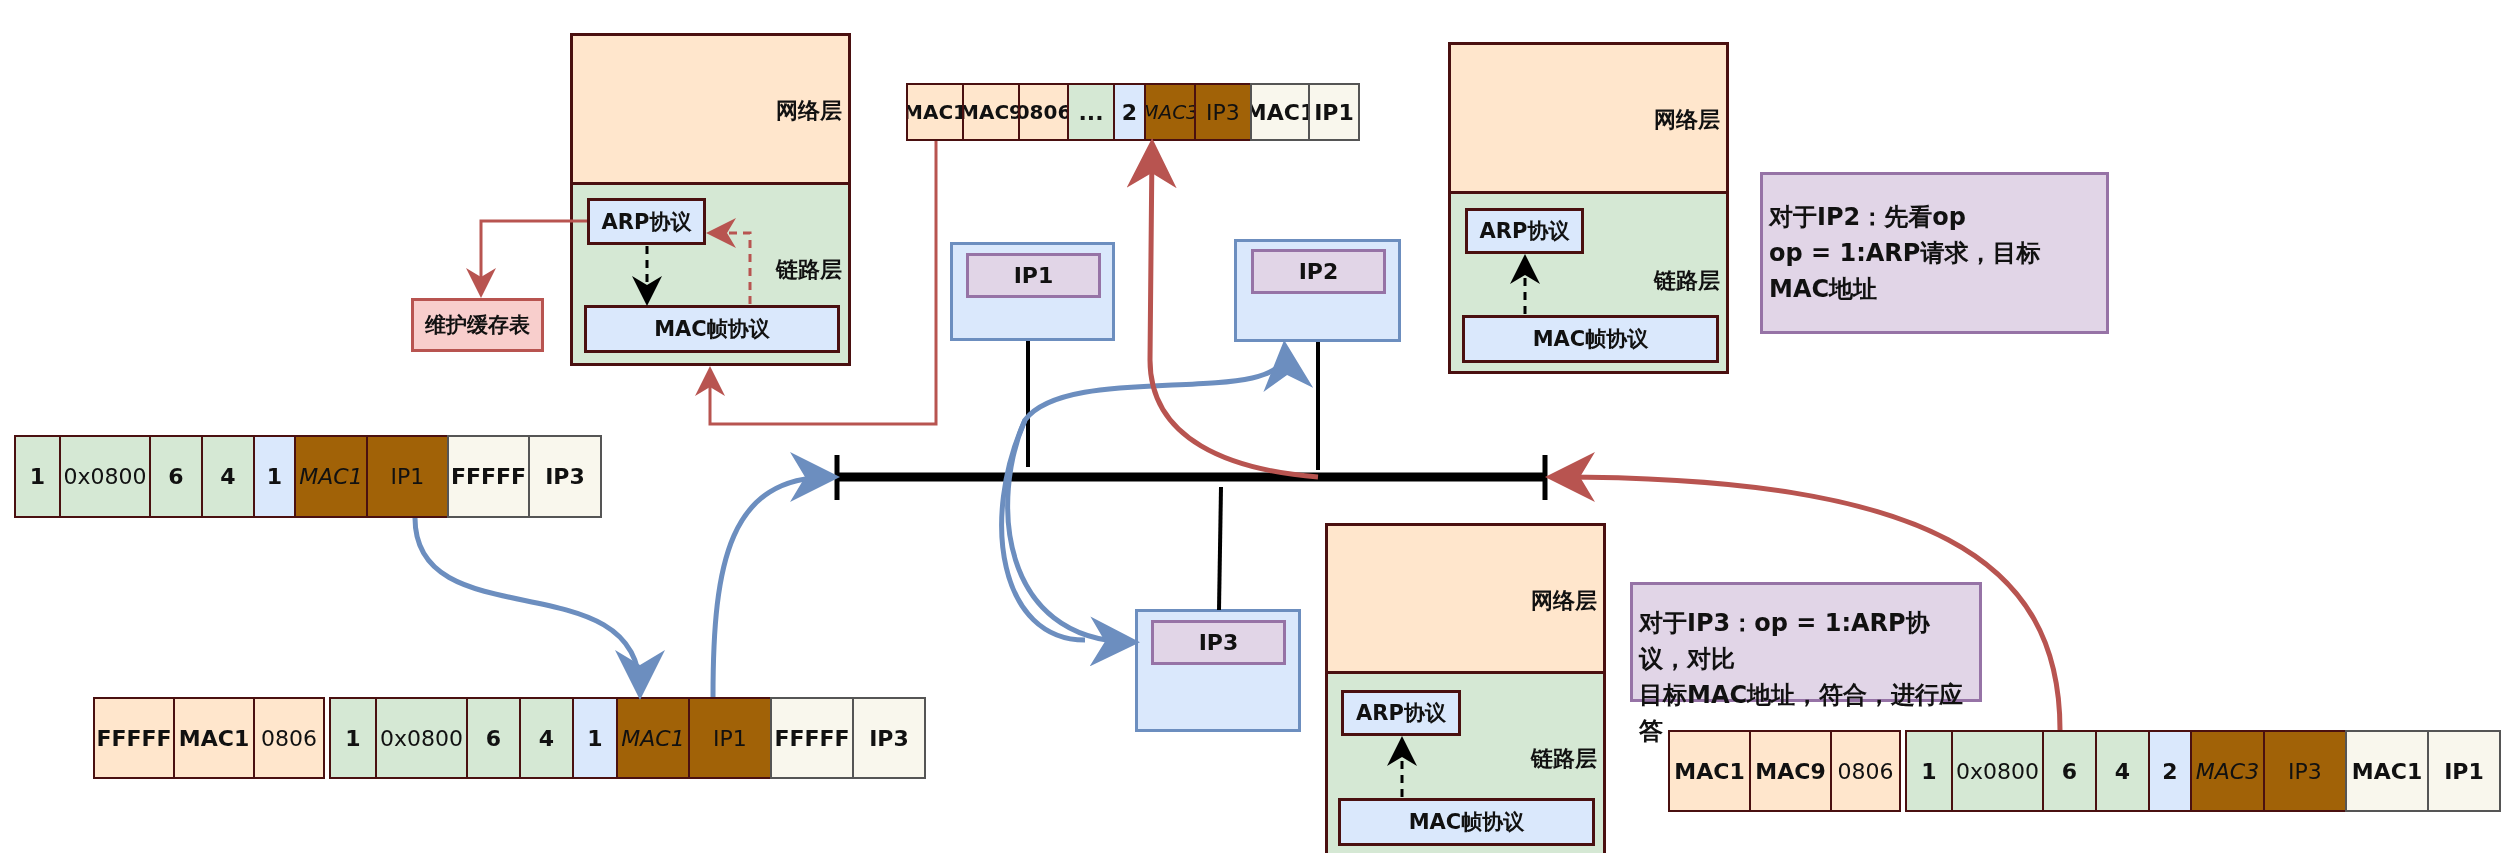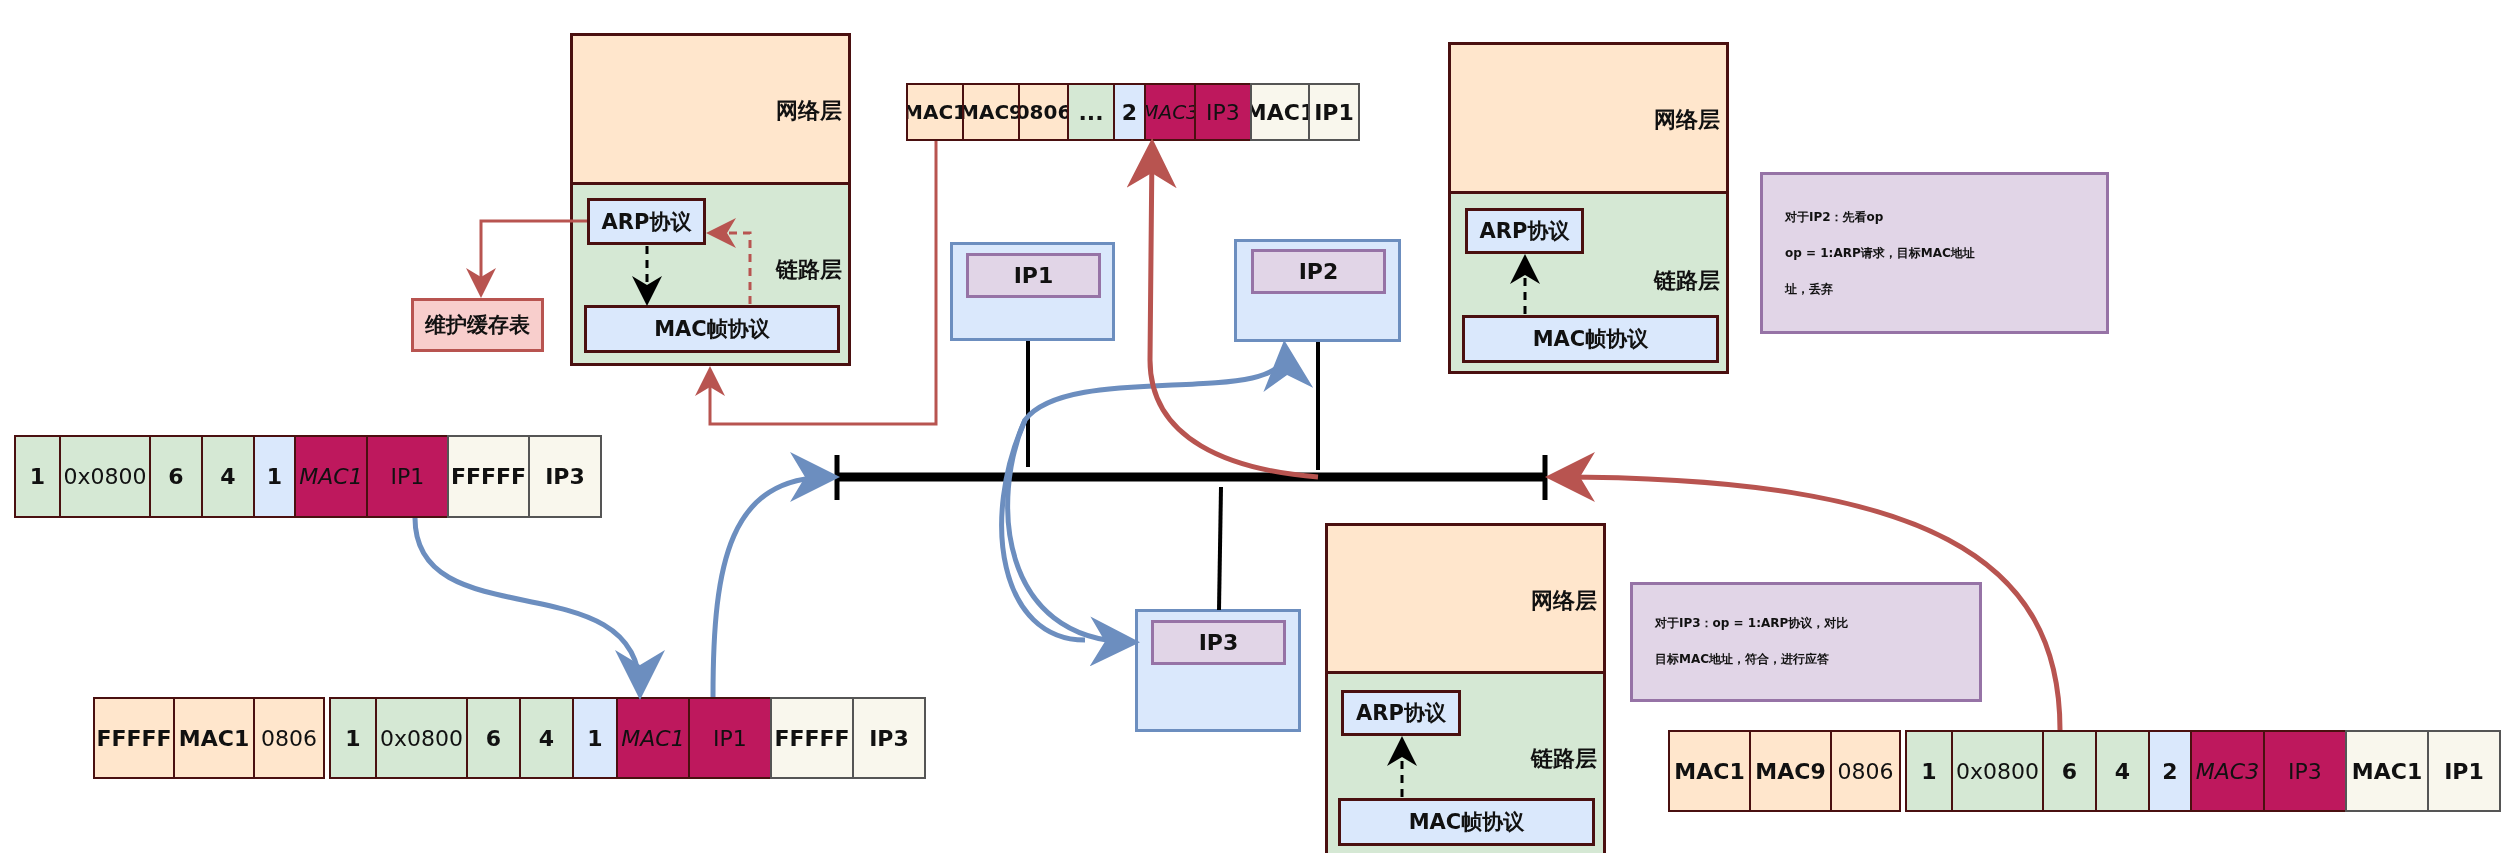--- a/index.html
+++ b/index.html
@@ -7,33 +7,33 @@
          font-family: "DejaVu Sans", sans-serif; color: #111; }
   .abs { position: absolute; box-sizing: border-box; }
   .stack { border: 3px solid #4a1010; }
   .net { background: #ffe6cc; }
   .link { background: #d5e8d4; border-top: 3px solid #4a1010; }
   .layer-label { position: absolute; right: 6px; font-weight: bold; font-size: 22px; margin-left: 10px; }
   .proto { background: #dae8fc; border: 3px solid #4a1010; display: flex; align-items: center;
            justify-content: center; font-weight: bold; font-size: 21px; }
   .cache { background: #f8cecc; border: 3px solid #b85450; display: flex; align-items: center;
            justify-content: center; font-weight: bold; font-size: 21px; }
-  .note { background: #e1d5e7; border: 3px solid #9673a6; font-weight: bold; font-size: 12px;
-          line-height: 36px; padding: 14px 22px; }
+  .note { background: #e1d5e7; border: 3px solid #9673a6; font-weight: bold; font-size: 24px;
+          line-height: 36px; padding: 14px 6px; }
   .host { background: #dae8fc; border: 3px solid #6c8ebf; }
   .host-ip { position: absolute; background: #e1d5e7; border: 3px solid #9673a6; display: flex;
              align-items: center; justify-content: center; font-weight: bold; font-size: 22px; box-sizing: border-box; }
   .packet { display: flex; height: 100%; }
   .cell { box-sizing: border-box; border: 2px solid #4a1010; margin-left: -2px; display: flex;
           align-items: center; justify-content: center; font-size: 22px; font-weight: bold;
           white-space: nowrap; overflow: hidden; }
   .c-eth { background: #ffe6cc; }
   .c-hdr { background: #d5e8d4; }
   .c-op { background: #dae8fc; }
-  .c-src { background: #be185d; }
+  .c-src { background: #a16207; }
   .c-dst { background: #f9f7ed; border-color: #555; }
   svg.overlay { position: absolute; left: 0; top: 0; }
 </style>
 </head>
 <body>
 
 <div class="abs stack" style="left:570px;top:33px;width:281px;height:333px;">
   <div class="abs net" style="left:0;top:0;width:275px;height:146px;">
     <span class="layer-label" style="top:60px;">网络层</span>
   </div>
@@ -66,21 +66,20 @@
   <div class="abs link" style="left:0;top:146px;width:275px;height:180px;">
     <span class="layer-label" style="top:72px;">链路层</span>
   </div>
 </div>
 <div class="abs proto" style="left:1465px;top:208px;width:119px;height:46px;">ARP协议</div>
 <div class="abs proto" style="left:1462px;top:315px;width:257px;height:48px;">MAC帧协议</div>
 
 <div class="abs note" style="left:1760px;top:172px;width:349px;height:162px;padding-top:24px;">
   <div>对于IP2：先看op</div>
   <div>op = 1:ARP请求，目标MAC地址</div>
-  <div>址，丢弃</div>
 </div>
 
 <div class="abs host" style="left:950px;top:242px;width:165px;height:99px;">
   <div class="host-ip" style="left:13px;top:8px;width:135px;height:45px;">IP1</div>
 </div>
 <div class="abs host" style="left:1234px;top:239px;width:167px;height:103px;">
   <div class="host-ip" style="left:14px;top:7px;width:135px;height:45px;">IP2</div>
 </div>
 <div class="abs host" style="left:1135px;top:609px;width:166px;height:123px;">
   <div class="host-ip" style="left:13px;top:8px;width:135px;height:45px;">IP3</div>

